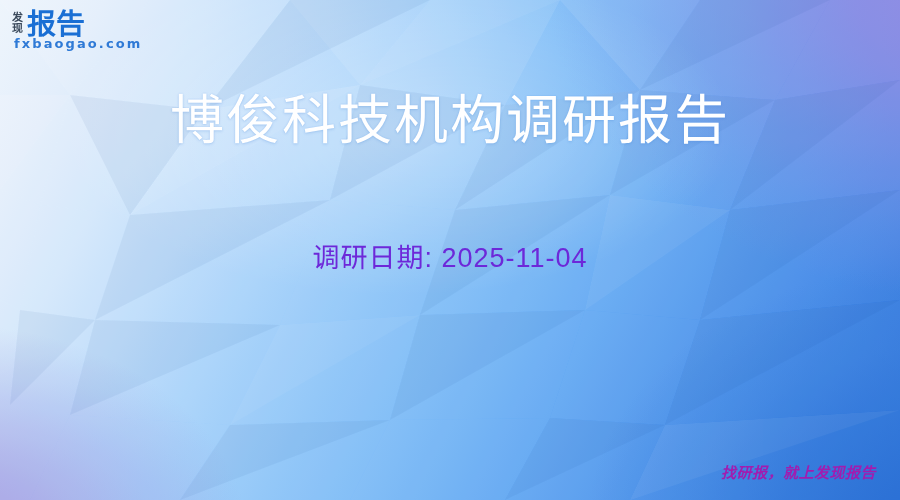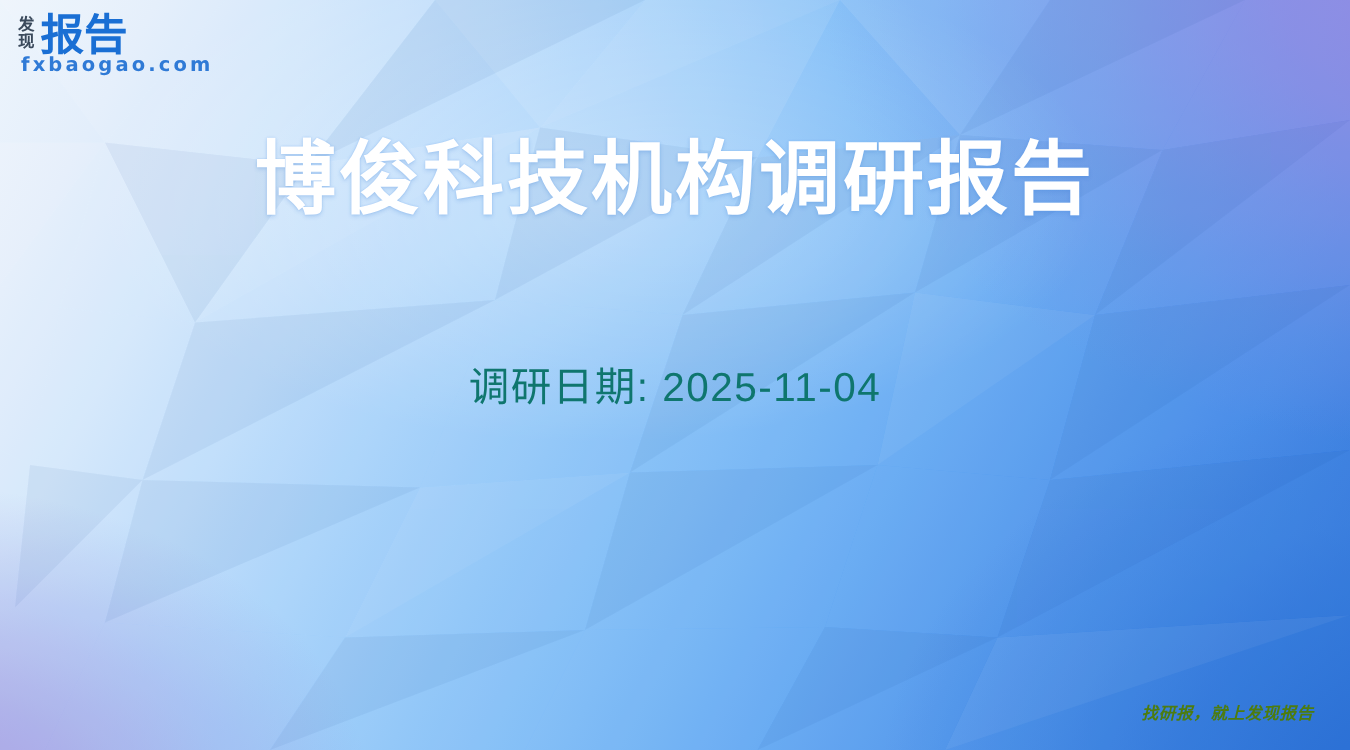--- a/index.html
+++ b/index.html
@@ -141,52 +141,52 @@
   }
 
   
   .title {
     position: absolute;
     left: 0;
     right: 0;
     top: 89px;
     text-align: center;
     font-size: 54px;
-    font-weight: 700;
+    font-weight: 400;
     color: #ffffff;
     letter-spacing: 2px;
     line-height: 1.18;
     text-shadow:
        0 0 1px rgba(96,160,240,0.55),
        0 1px 3px rgba(40,110,200,0.20);
     z-index: 4;
   }
 
   .subtitle {
     position: absolute;
     left: 0;
     right: 0;
     top: 236px;
     text-align: center;
     font-size: 27px;
     font-weight: 400;
-    color: #0f766e;
+    color: #6d28d9;
     letter-spacing: 1px;
     z-index: 4;
   }
 
   
   .slogan {
     position: absolute;
     right: 24px;
     bottom: 18px;
-    font-size: 11px;
+    font-size: 15px;
     font-weight: 700;
     font-style: italic;
-    color: #4d7c0f;
+    color: #a21caf;
     letter-spacing: 0.5px;
     z-index: 6;
   }
 </style>
 </head>
 <body>
 
 <div class="cover">
 
   <div class="bg-base"></div>

